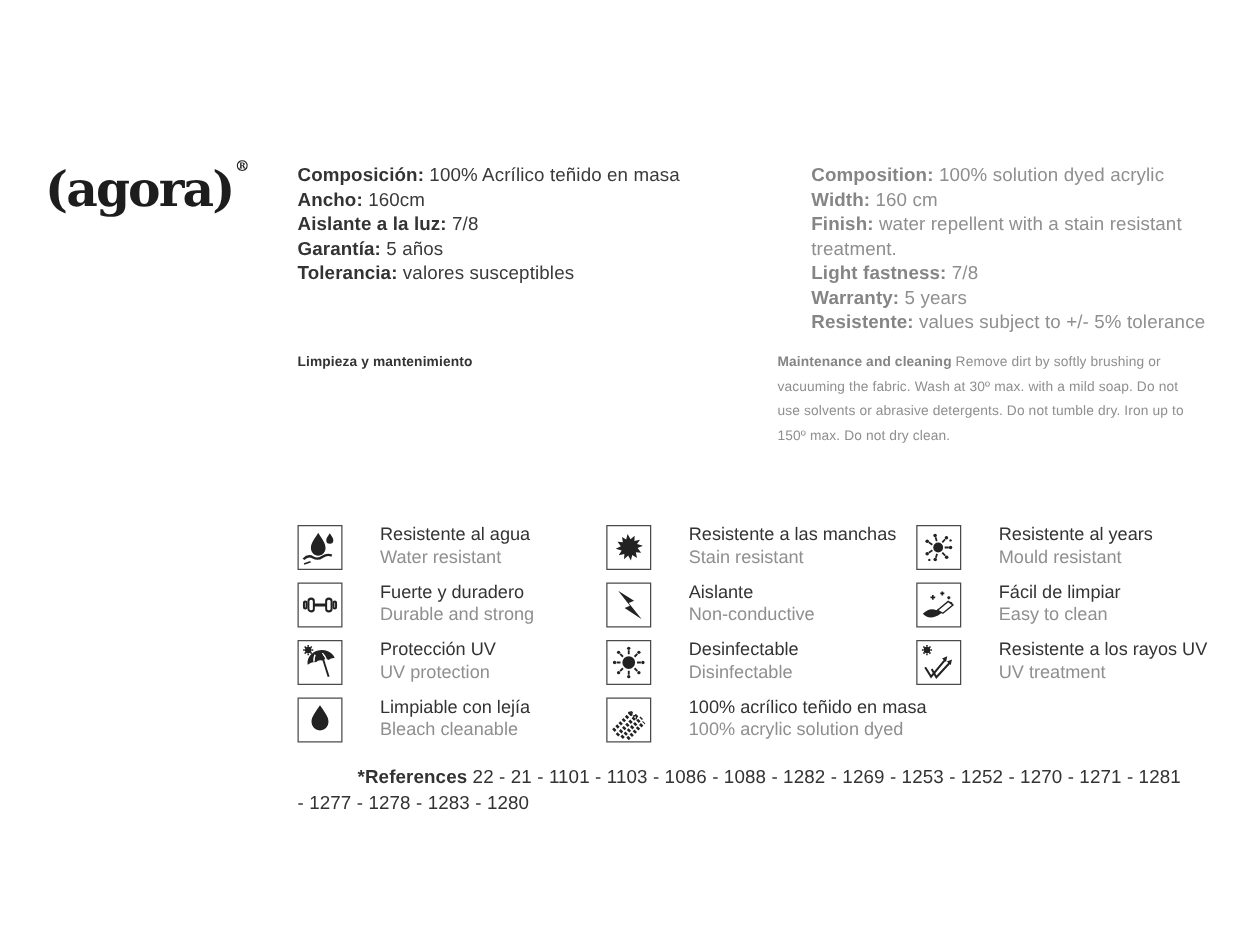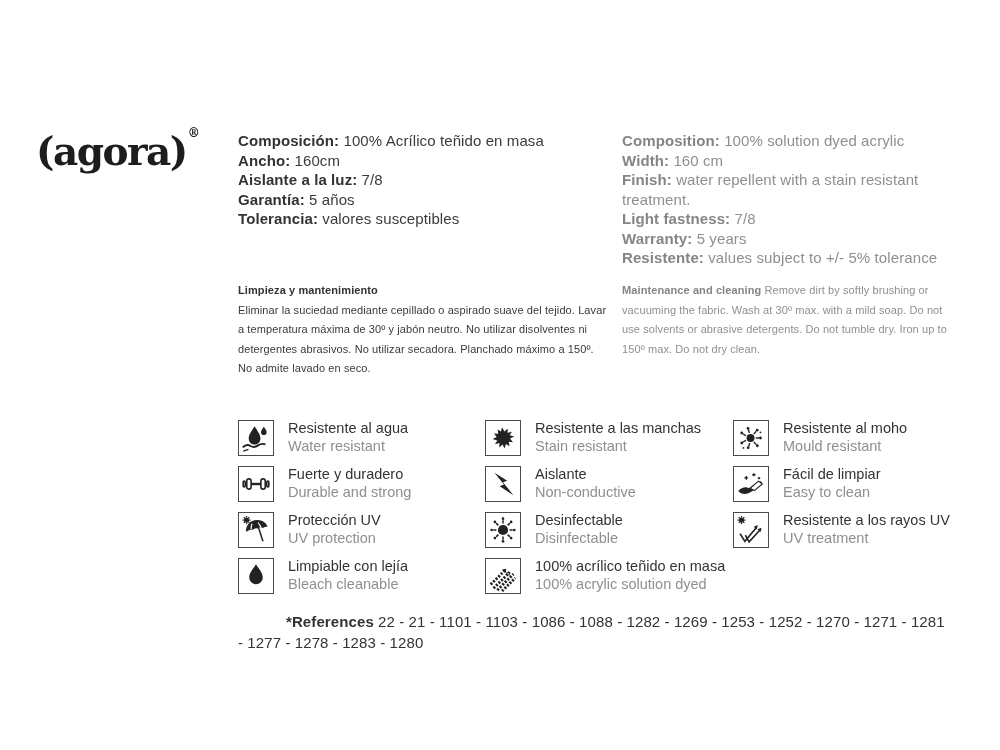--- a/index.html
+++ b/index.html
@@ -14,38 +14,38 @@
   .logo{
     left:36px;top:126px;
     font-family:"DejaVu Serif", serif;
     font-weight:bold;font-size:39px;letter-spacing:-1.5px;color:#1d1d1d;
     white-space:nowrap;
   }
   .logo sup{font-size:12px;vertical-align:28px;letter-spacing:0;margin-left:1px;}
   
   .specs{font-size:15px;line-height:19.5px;letter-spacing:.1px;}
   .specs-es{left:238px;top:131px;width:372px;color:#3a3a3a;}
-  .specs-en{left:622px;top:131px;width:338px;color:#8f8f8f;}
+  .specs-en{left:649px;top:131px;width:338px;color:#8f8f8f;}
   .specs b{font-weight:bold;}
   .specs-es b{color:#333;margin-top:12px;}
   .specs-en b{color:#858585;}
   
   .maint{font-size:11px;line-height:19.5px;letter-spacing:.1px;}
   .maint-es{left:238px;top:281px;width:372px;color:#3a3a3a;}
   .maint-en{left:622px;top:281px;width:338px;color:#8f8f8f;}
   .maint .title{font-weight:bold;}
   .maint-es .title{display:block;color:#333;}
   .maint-en .title{color:#858585;}
   
   .features{left:238px;top:420px;width:722px;display:flex;}
   .fcol{display:flex;flex-direction:column;}
   .fcol1{width:247px;}
   .fcol2{width:248px;}
   .fcol3{width:227px;}
-  .feat{display:flex;align-items:flex-start;height:36px;margin-bottom:10px;}
+  .feat{display:flex;align-items:flex-start;height:36px;margin-bottom:10px;gap:16px;}
   .ibox{
     width:36px;height:36px;flex:0 0 36px;box-sizing:border-box;
     border:1.4px solid #4a4a4a;background:#fff;
     display:flex;align-items:center;justify-content:center;
   }
   .flabels{margin-left:14px;padding-top:0;white-space:nowrap;}
   .es-label{font-size:14.5px;line-height:17.5px;color:#333;}
   .en-label{font-size:14.5px;line-height:17.5px;color:#8f8f8f;}
   
   .refs{left:238px;top:611px;width:708px;font-size:15px;line-height:21px;color:#333;letter-spacing:.1px;}
@@ -68,21 +68,21 @@
 <div class="abs specs specs-en">
   <div><b>Composition:</b><span> 100% solution dyed acrylic</span></div>
   <div><b>Width:</b><span> 160 cm</span></div>
   <div><b>Finish:</b><span> water repellent with a stain resistant treatment.</span></div>
   <div><b>Light fastness:</b><span> 7/8</span></div>
   <div><b>Warranty:</b><span> 5 years</span></div>
   <div><b>Resistente:</b><span> values subject to +/- 5% tolerance</span></div>
 </div>
 
 <div class="abs maint maint-es">
-  <span class="title">Limpieza y mantenimiento</span><span>Eliminar la suciedad mediante cepillado o aspirado suave del tejido. Lavar a temperatura máxima de 30º y jabón neutro. No utilizar disolventes ni detergentes abrasivos. No utilizar secadora. Planchado máximo a 150º. No admite lavado en seco.</span>
+  <span class="title">Limpieza y mantenimiento</span>
 </div>
 
 <div class="abs maint maint-en">
   <span class="title">Maintenance and cleaning</span> <span>Remove dirt by softly brushing or vacuuming the fabric. Wash at 30º max. with a mild soap. Do not use solvents or abrasive detergents. Do not tumble dry. Iron up to 150º max. Do not dry clean.</span>
 </div>
 
 <div class="abs features">
 
   <div class="fcol fcol1">
 
@@ -261,21 +261,21 @@
               <circle cx="8.2" cy="23.3" r="1.5"></circle>
             <circle cx="8.2" cy="12.7" r="1.5"></circle>
               <circle cx="14.9" cy="7.9" r="1.5"></circle>
             <circle cx="24.5" cy="9.7" r="1.5"></circle>
               <circle cx="28" cy="12" r="1"></circle>
               <circle cx="10" cy="28.5" r="1"></circle>
           </g>
         </svg>
       </span>
       <span class="flabels">
-        <div class="es-label">Resistente al moho</div>
+        <div class="es-label">Resistente al years</div>
         <div class="en-label">Mould resistant</div>
       </span>
     </div>
 
     <div class="feat">
       <span class="ibox">
         <svg width="34" height="34" viewBox="0 0 36 36">
           <path d="M4.5 25.5 C8 21.5 12.5 20.5 16 22.5 L26.5 15.5 C28.5 14.5 30.5 16 29.5 18 L19.5 25.5 C13.5 30 8 29.5 4.5 25.5 Z" fill="#222"></path>
           <path d="M17 22.5 L26 15 L30 18 L21.5 25 Z" fill="#fff" stroke="#222" stroke-width="1.2"></path>
           <g stroke="#222" stroke-width="1.4" fill="none">

